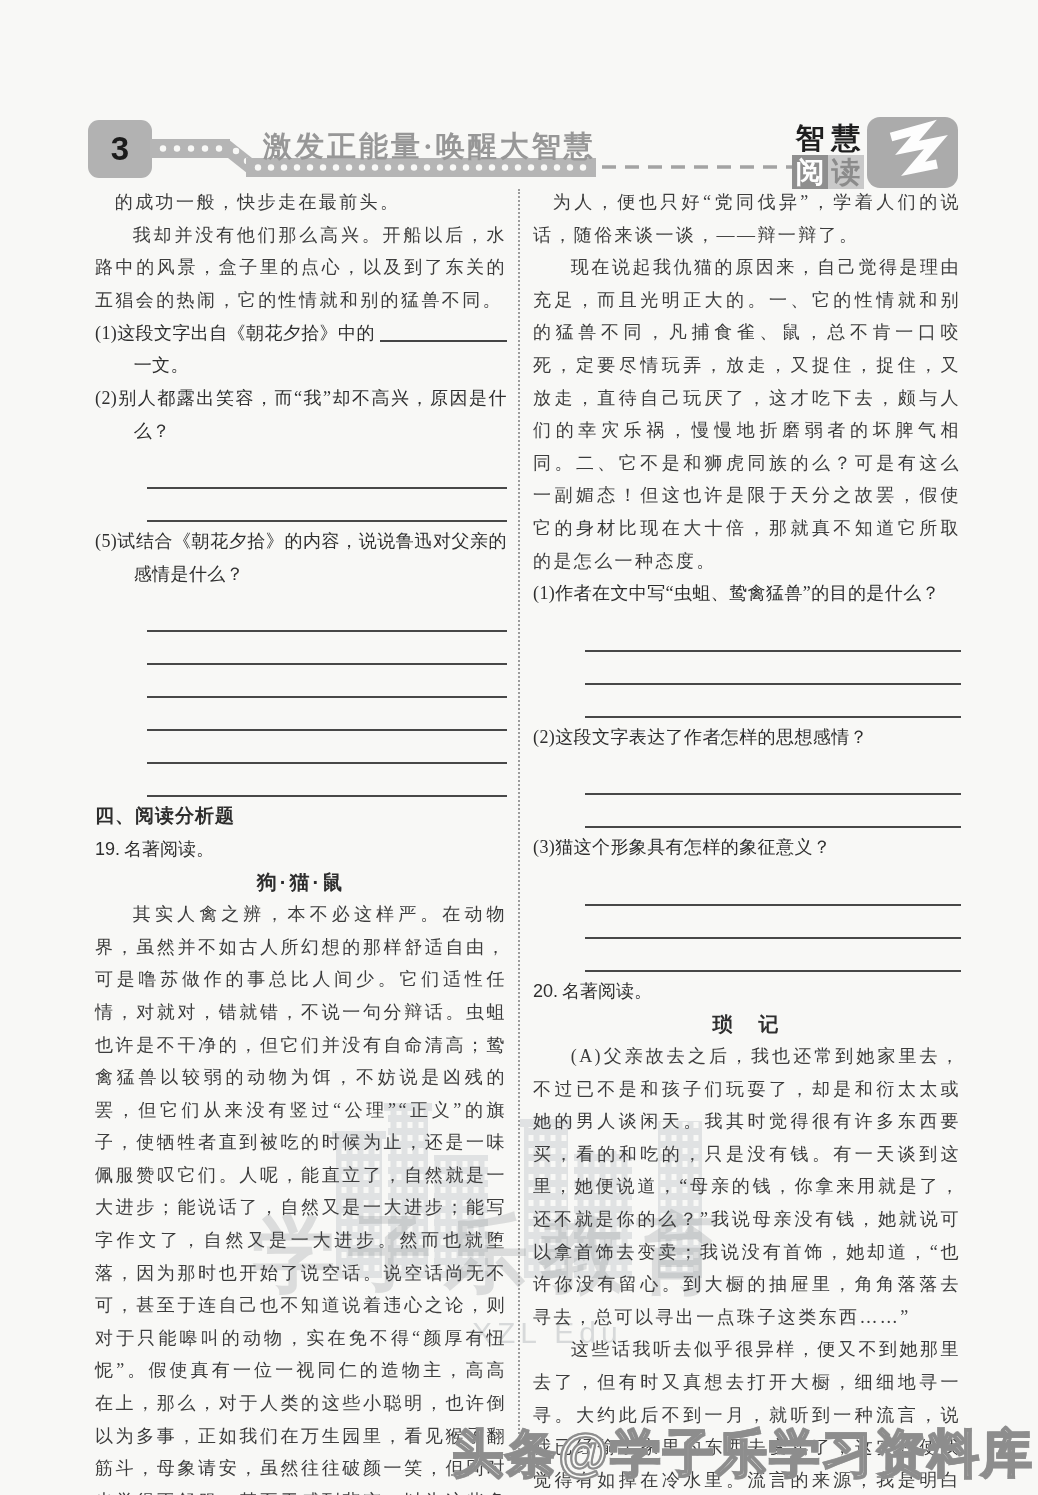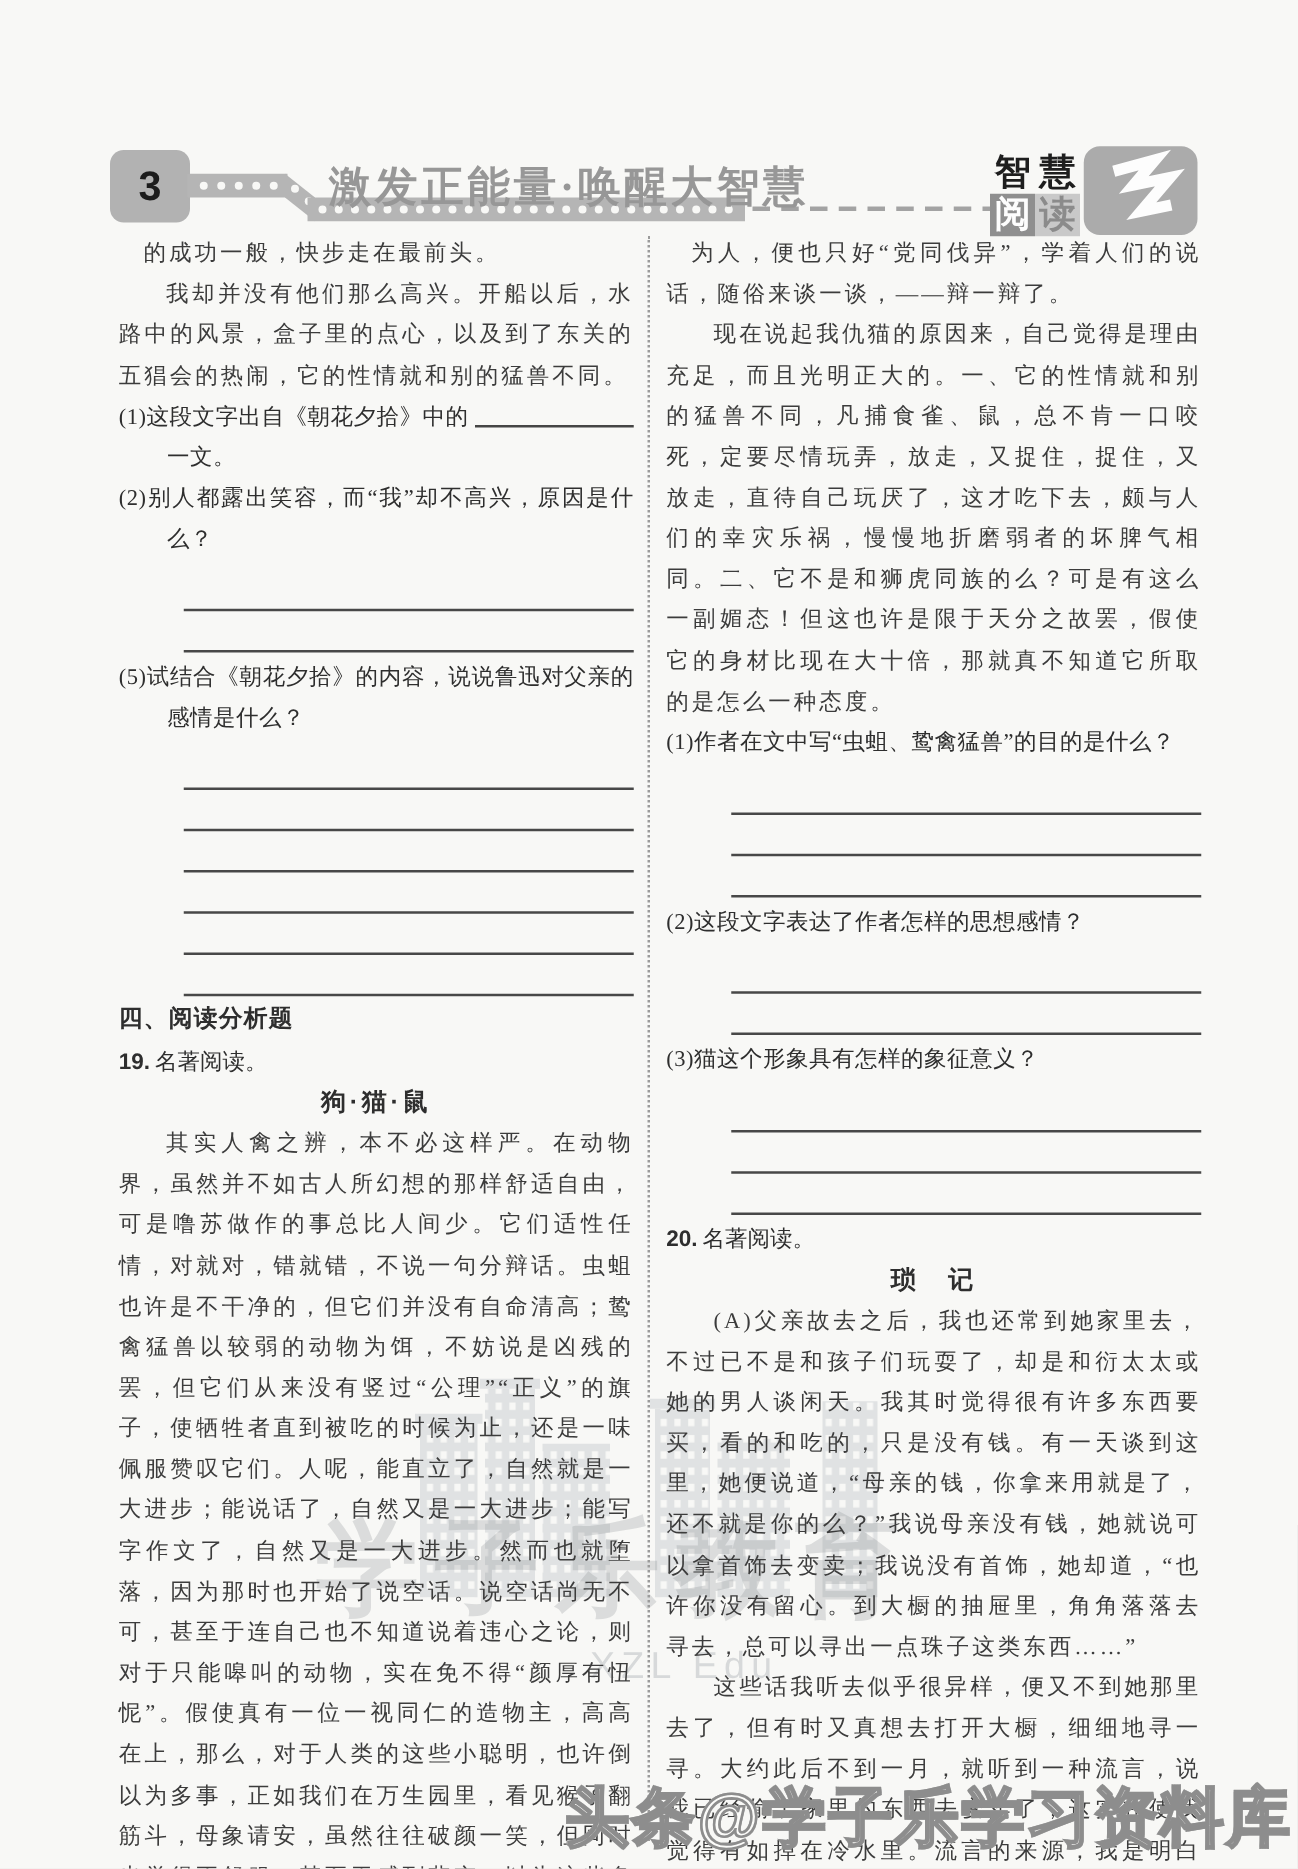--- a/index.html
+++ b/index.html
@@ -10,21 +10,21 @@
   }
   
   .page-tab{
     position:absolute;left:88px;top:120px;width:64px;height:58px;
     background:#b2b2b2;border-radius:11px;display:flex;align-items:center;justify-content:center;
     font-family:"Liberation Sans",sans-serif;font-weight:bold;font-size:33px;color:#1c1c1c;
   }
   .strip-svg{position:absolute;left:0;top:110px;}
   .slogan{
     position:absolute;left:263px;top:127px;width:280px;
-    font-size:34px;font-weight:bold;color:#979797;letter-spacing:3px;white-space:nowrap;
+    font-size:29px;font-weight:bold;color:#979797;letter-spacing:3px;white-space:nowrap;
   }
   .logo-grid{
     position:absolute;left:792px;top:121px;width:72px;height:68px;
     display:grid;grid-template-columns:36px 36px;grid-template-rows:34px 34px;
     font-family:"Liberation Sans",sans-serif;font-weight:bold;font-size:29px;line-height:34px;text-align:center;
   }
   .logo-grid .c1{color:#1e1e1e;}
   .logo-grid .c2{color:#1e1e1e;}
   .logo-grid .c3{background:#8f8f8f;color:#fdfdfd;}
   .logo-grid .c4{background:#c9c9c9;color:#8b8b8b;}
@@ -39,21 +39,21 @@
   .indent-first{text-indent:2.1em;}
   .indent-cont{text-indent:1.1em;}
   .qline{padding-left:2.15em;text-indent:-2.15em;letter-spacing:.4px;}
   .qflex{display:flex;align-items:flex-end;letter-spacing:.4px;}
   .qflex .qtext{white-space:nowrap;}
   .inline-blank{flex:1;border-bottom:2px solid #454545;margin:0 0 7px 5px;height:24px;}
   .qtail{padding-left:2.15em;letter-spacing:.4px;}
   .blanks{margin-top:9px;margin-bottom:3px;}
   .blank{height:31px;margin-left:52px;border-bottom:2px solid #484848;}
   .section{font-family:"Liberation Sans",sans-serif;font-weight:bold;font-size:19px;letter-spacing:1px;}
-  .numbered .num{font-family:"Liberation Sans",sans-serif;font-weight:bold;margin-right:4px;}
+  .numbered .num{font-family:"Liberation Sans",sans-serif;font-weight:normal;margin-right:4px;}
   .piece-title{text-align:center;font-family:Liberation Sans, sans-serif;font-weight:bold;font-size:20px;letter-spacing:3px;}
   
   .wm-buildings{position:absolute;left:328px;top:1093px;opacity:.20;}
   .wm-title{
     position:absolute;left:252px;top:1198px;width:560px;
     font-family:"Liberation Sans",sans-serif;font-weight:bold;font-size:84px;
     color:rgba(128,134,140,.24);letter-spacing:12px;white-space:nowrap;
   }
   .wm-sub{
     position:absolute;left:472px;top:1316px;

